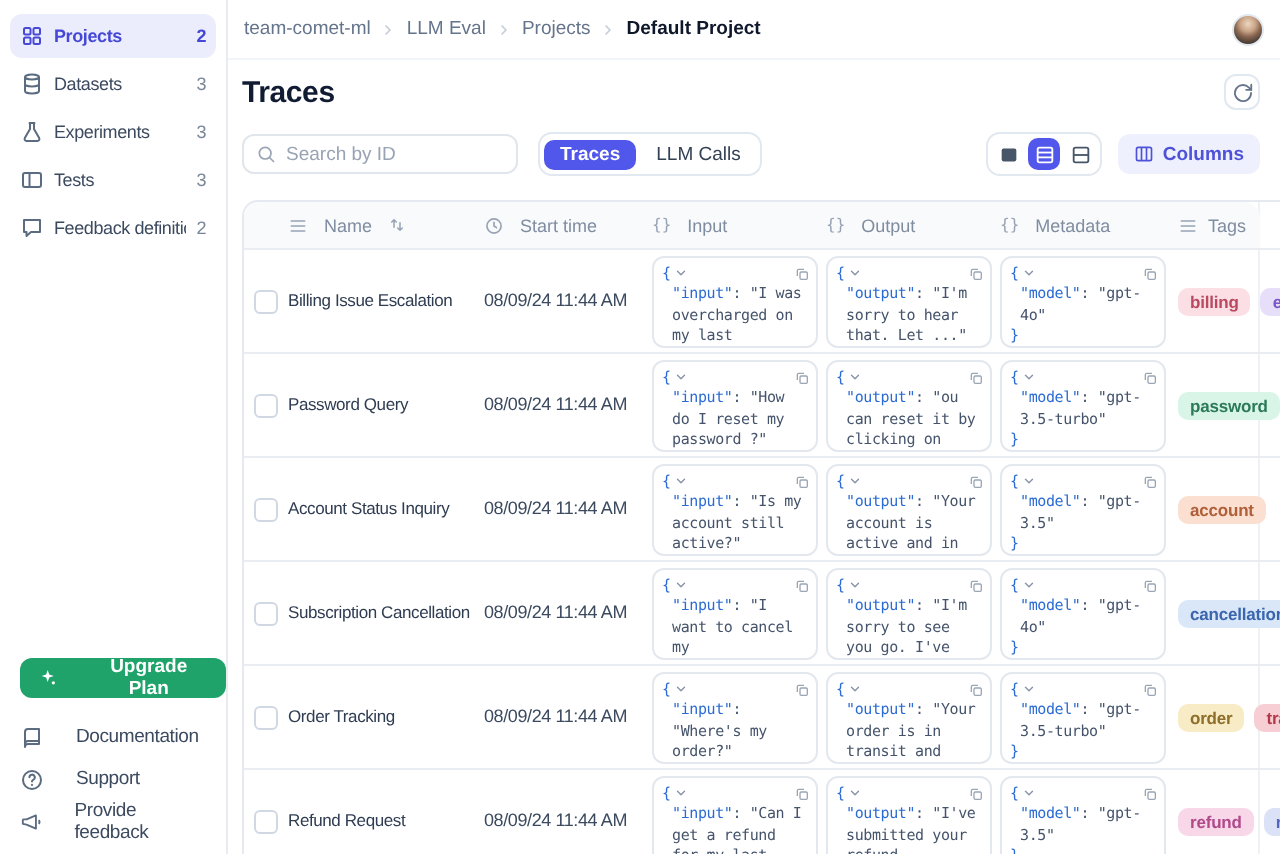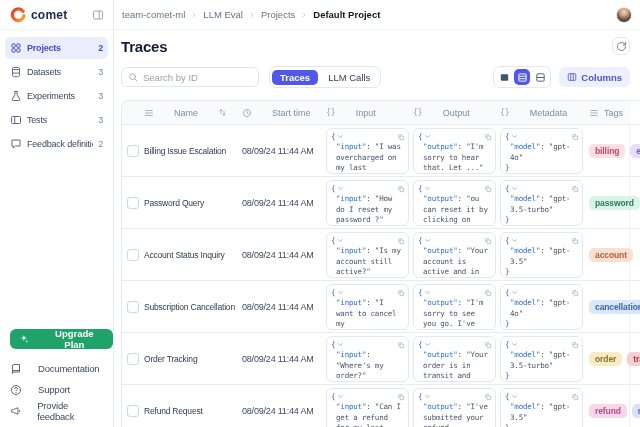--- a/index.html
+++ b/index.html
@@ -52,21 +52,21 @@
   .rowh{margin-left:auto;height:22px;border:1px solid #e2e8f0;border-radius:7px;display:flex;align-items:center;padding:2px;gap:2px;background:#fff;}
   .rh{width:16px;height:16px;border:none;background:none;border-radius:5px;display:flex;align-items:center;justify-content:center;color:#475569;cursor:pointer;padding:0;}
   .rh.on{background:#5157ea;color:#fff;}
   .colsbtn{margin-left:8px;}
 
   
   .tablewrap{margin-top:12px;position:relative;width:572px;border:1px solid #e6eaf0;border-bottom:none;border-radius:8px 8px 0 0;background:#fff;flex:1;overflow:hidden;}
   .vguide{position:absolute;left:507px;top:0;bottom:0;width:1px;background:#eef1f5;z-index:0;}
   .thead{position:relative;display:flex;height:23px;align-items:center;z-index:1;}
   .thead::before{content:"";position:absolute;top:0;left:0;bottom:0;width:508px;background:#f8fafc;border-radius:7px 8px 0 0;}
-  .hc{position:relative;display:flex;align-items:center;gap:20px;font-size:9px;font-weight:400;color:#808da1;}
+  .hc{position:relative;display:flex;align-items:center;gap:8px;font-size:9px;font-weight:400;color:#808da1;}
   .hc svg{color:#97a2b4;}
   .hbraces{font-family:"DejaVu Sans Mono",monospace;font-size:8px;color:#97a2b4;}
   .c-check{width:22px;display:flex;justify-content:center;flex-shrink:0;}
   .c-name{width:98px;flex-shrink:0;}
   .c-time{width:84px;flex-shrink:0;}
   .c-json{width:87px;flex-shrink:0;align-self:stretch;display:flex;align-items:center;}
   .c-tags{flex:1;display:flex;align-items:center;gap:5px;padding-left:2px;white-space:nowrap;position:relative;z-index:1;}
   .cb{width:12px;height:12px;border:1.5px solid #cfd8e3;border-radius:3px;background:#fff;cursor:pointer;display:inline-block;}
   .trow{display:flex;border-top:1px solid #e9edf2;height:52px;align-items:center;position:relative;z-index:1;background:transparent;}
   .name-txt{font-size:8.5px;letter-spacing:-.2px;color:#2f3c51;padding-right:4px;white-space:nowrap;overflow:hidden;cursor:pointer;}
@@ -184,33 +184,20 @@
         <path d="M9 6l6 6-6 6"></path>
       </symbol>
     <symbol id="i-copy" viewBox="0 0 24 24" fill="none" stroke="currentColor" stroke-width="2">
         <rect x="9" y="9" width="11" height="11" rx="2"></rect>
         <path d="M5 15V7a2 2 0 0 1 2-2h8"></path>
       </symbol>
   </defs>
 </svg>
 
 <aside class="sidebar">
-  <div class="logo-row">
-    <span>
-        <svg width="16" height="16">
-          <use href="#i-logo"></use>
-        </svg>
-      </span>
-    <span class="wordmark">comet</span>
-    <button class="collapse-btn">
-        <svg width="12" height="12">
-          <use href="#i-panel"></use>
-        </svg>
-      </button>
-  </div>
   <nav class="nav">
     <div class="nitem active">
       <svg width="12" height="12">
           <use href="#i-grid"></use>
         </svg>
       <span class="lbl">Projects</span>
       <span class="cnt">2</span>
     </div>
     <div class="nitem">
       <svg width="12" height="12">

